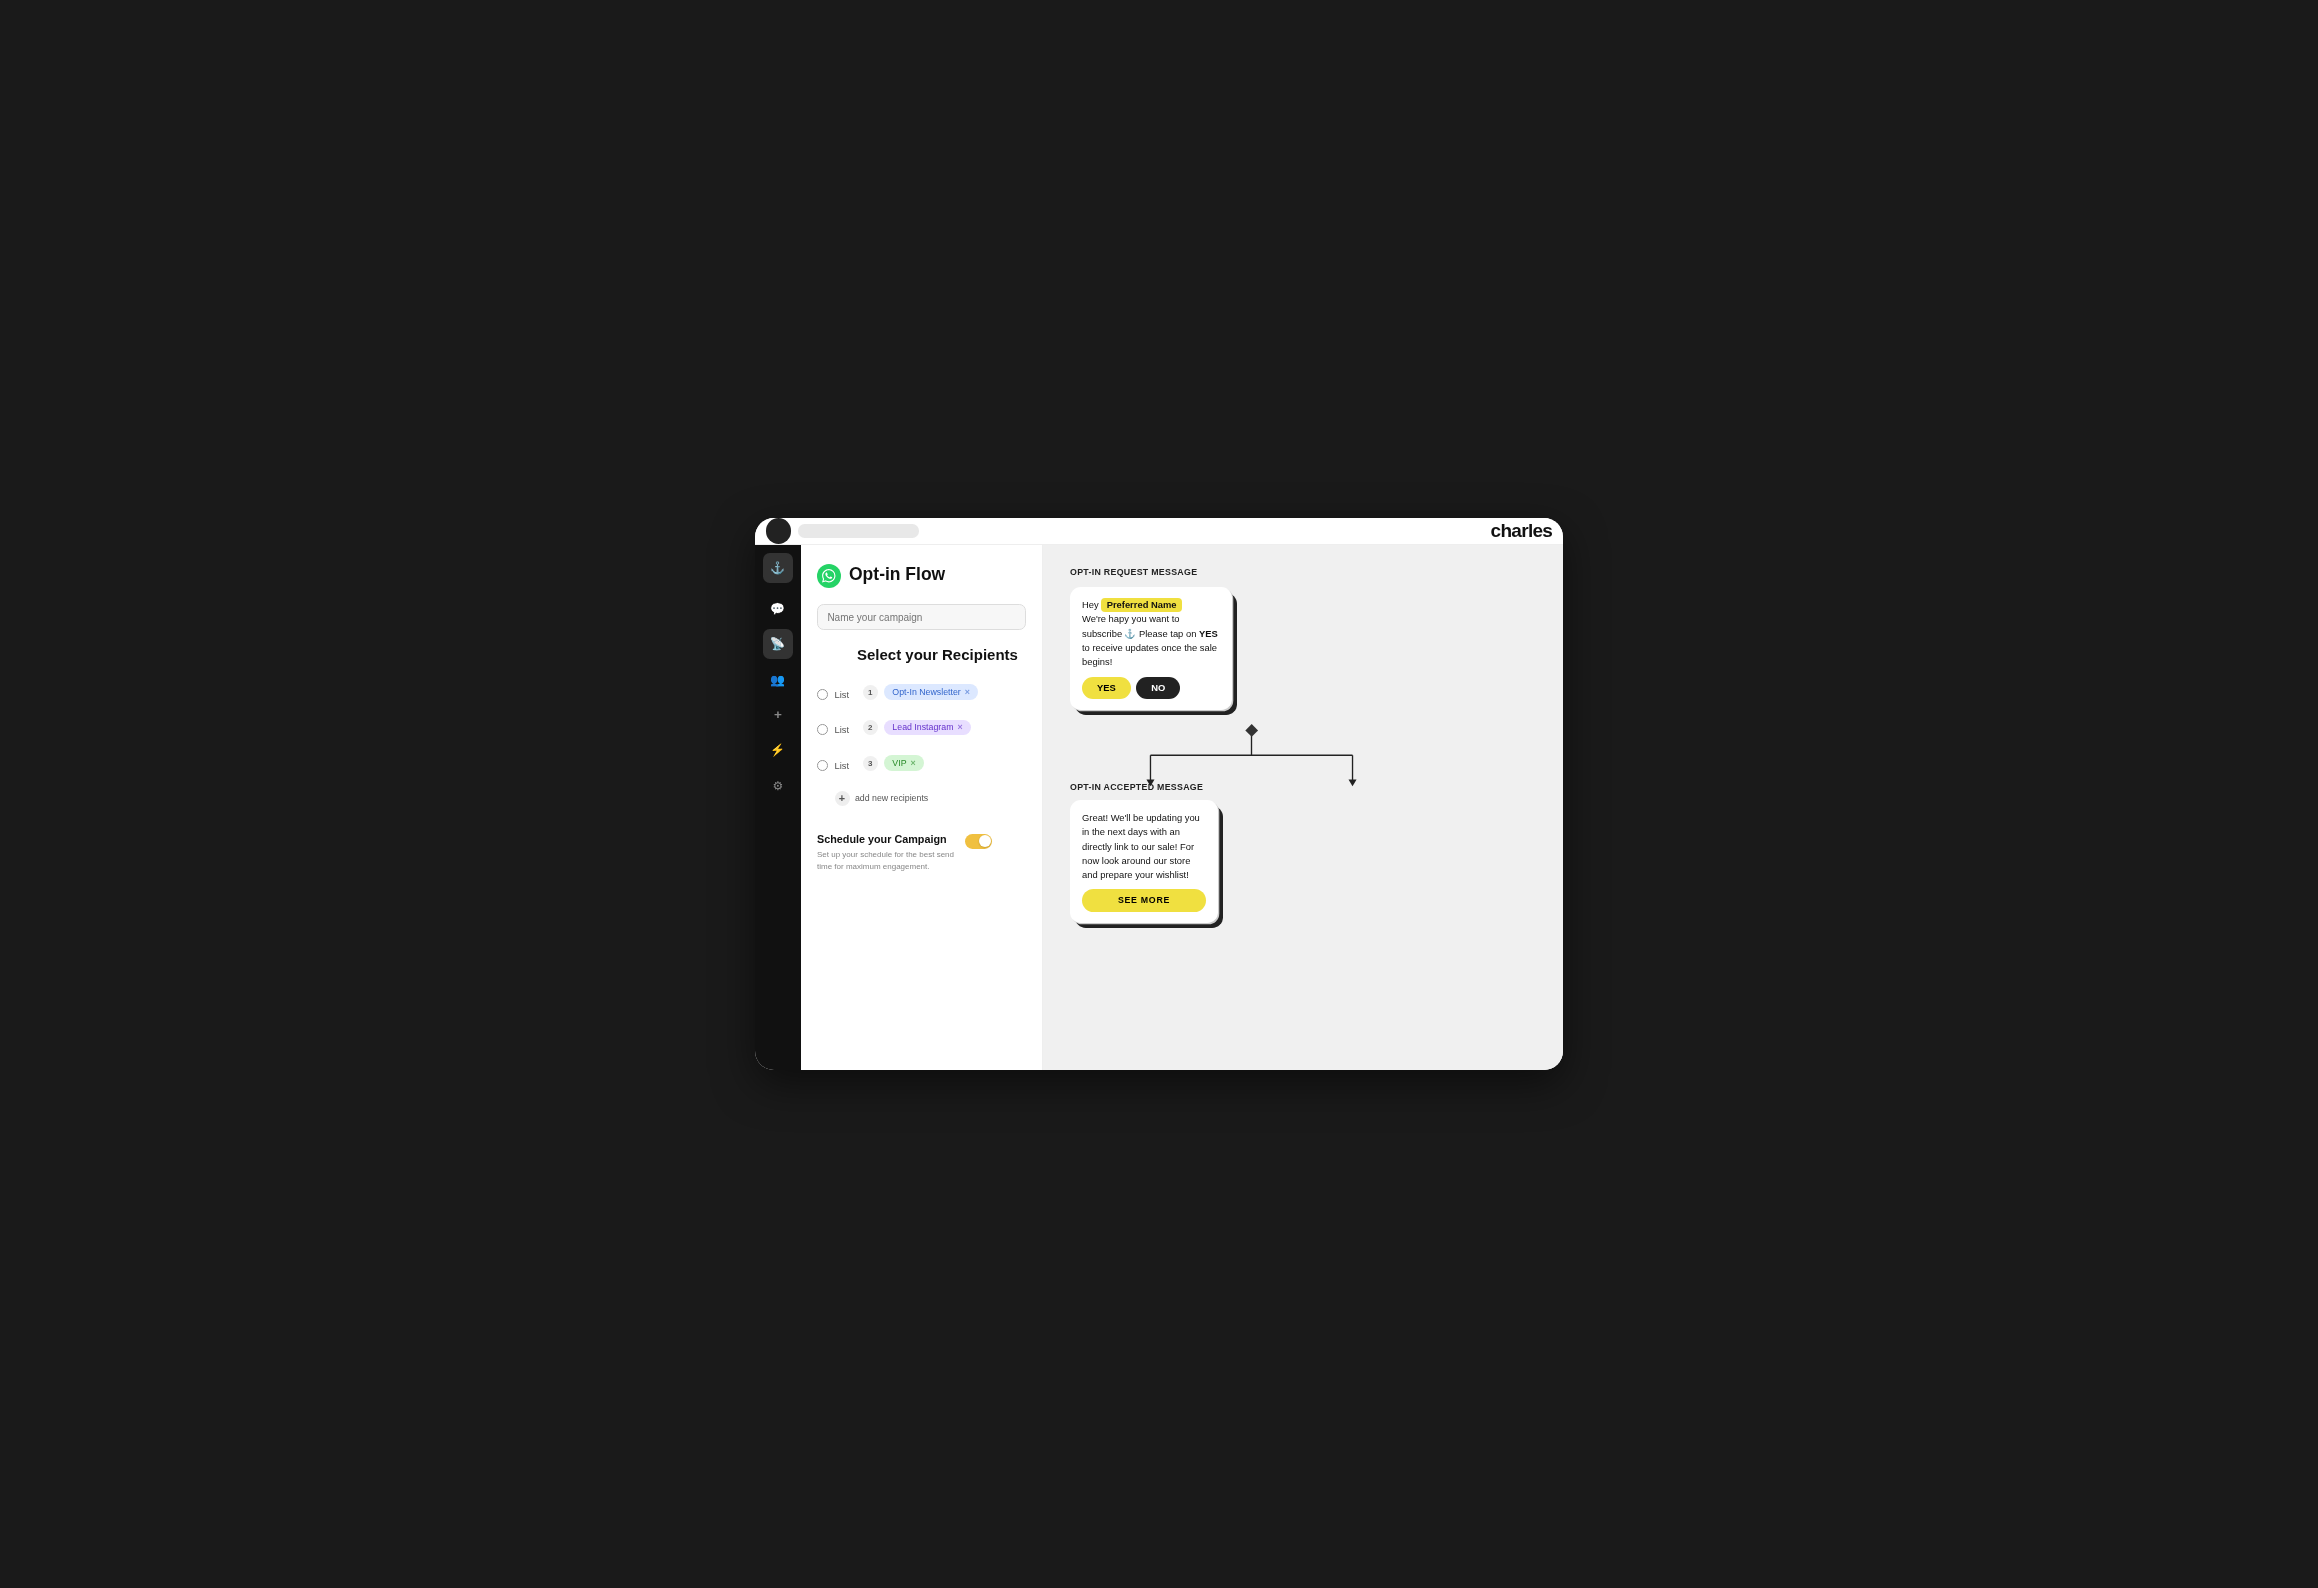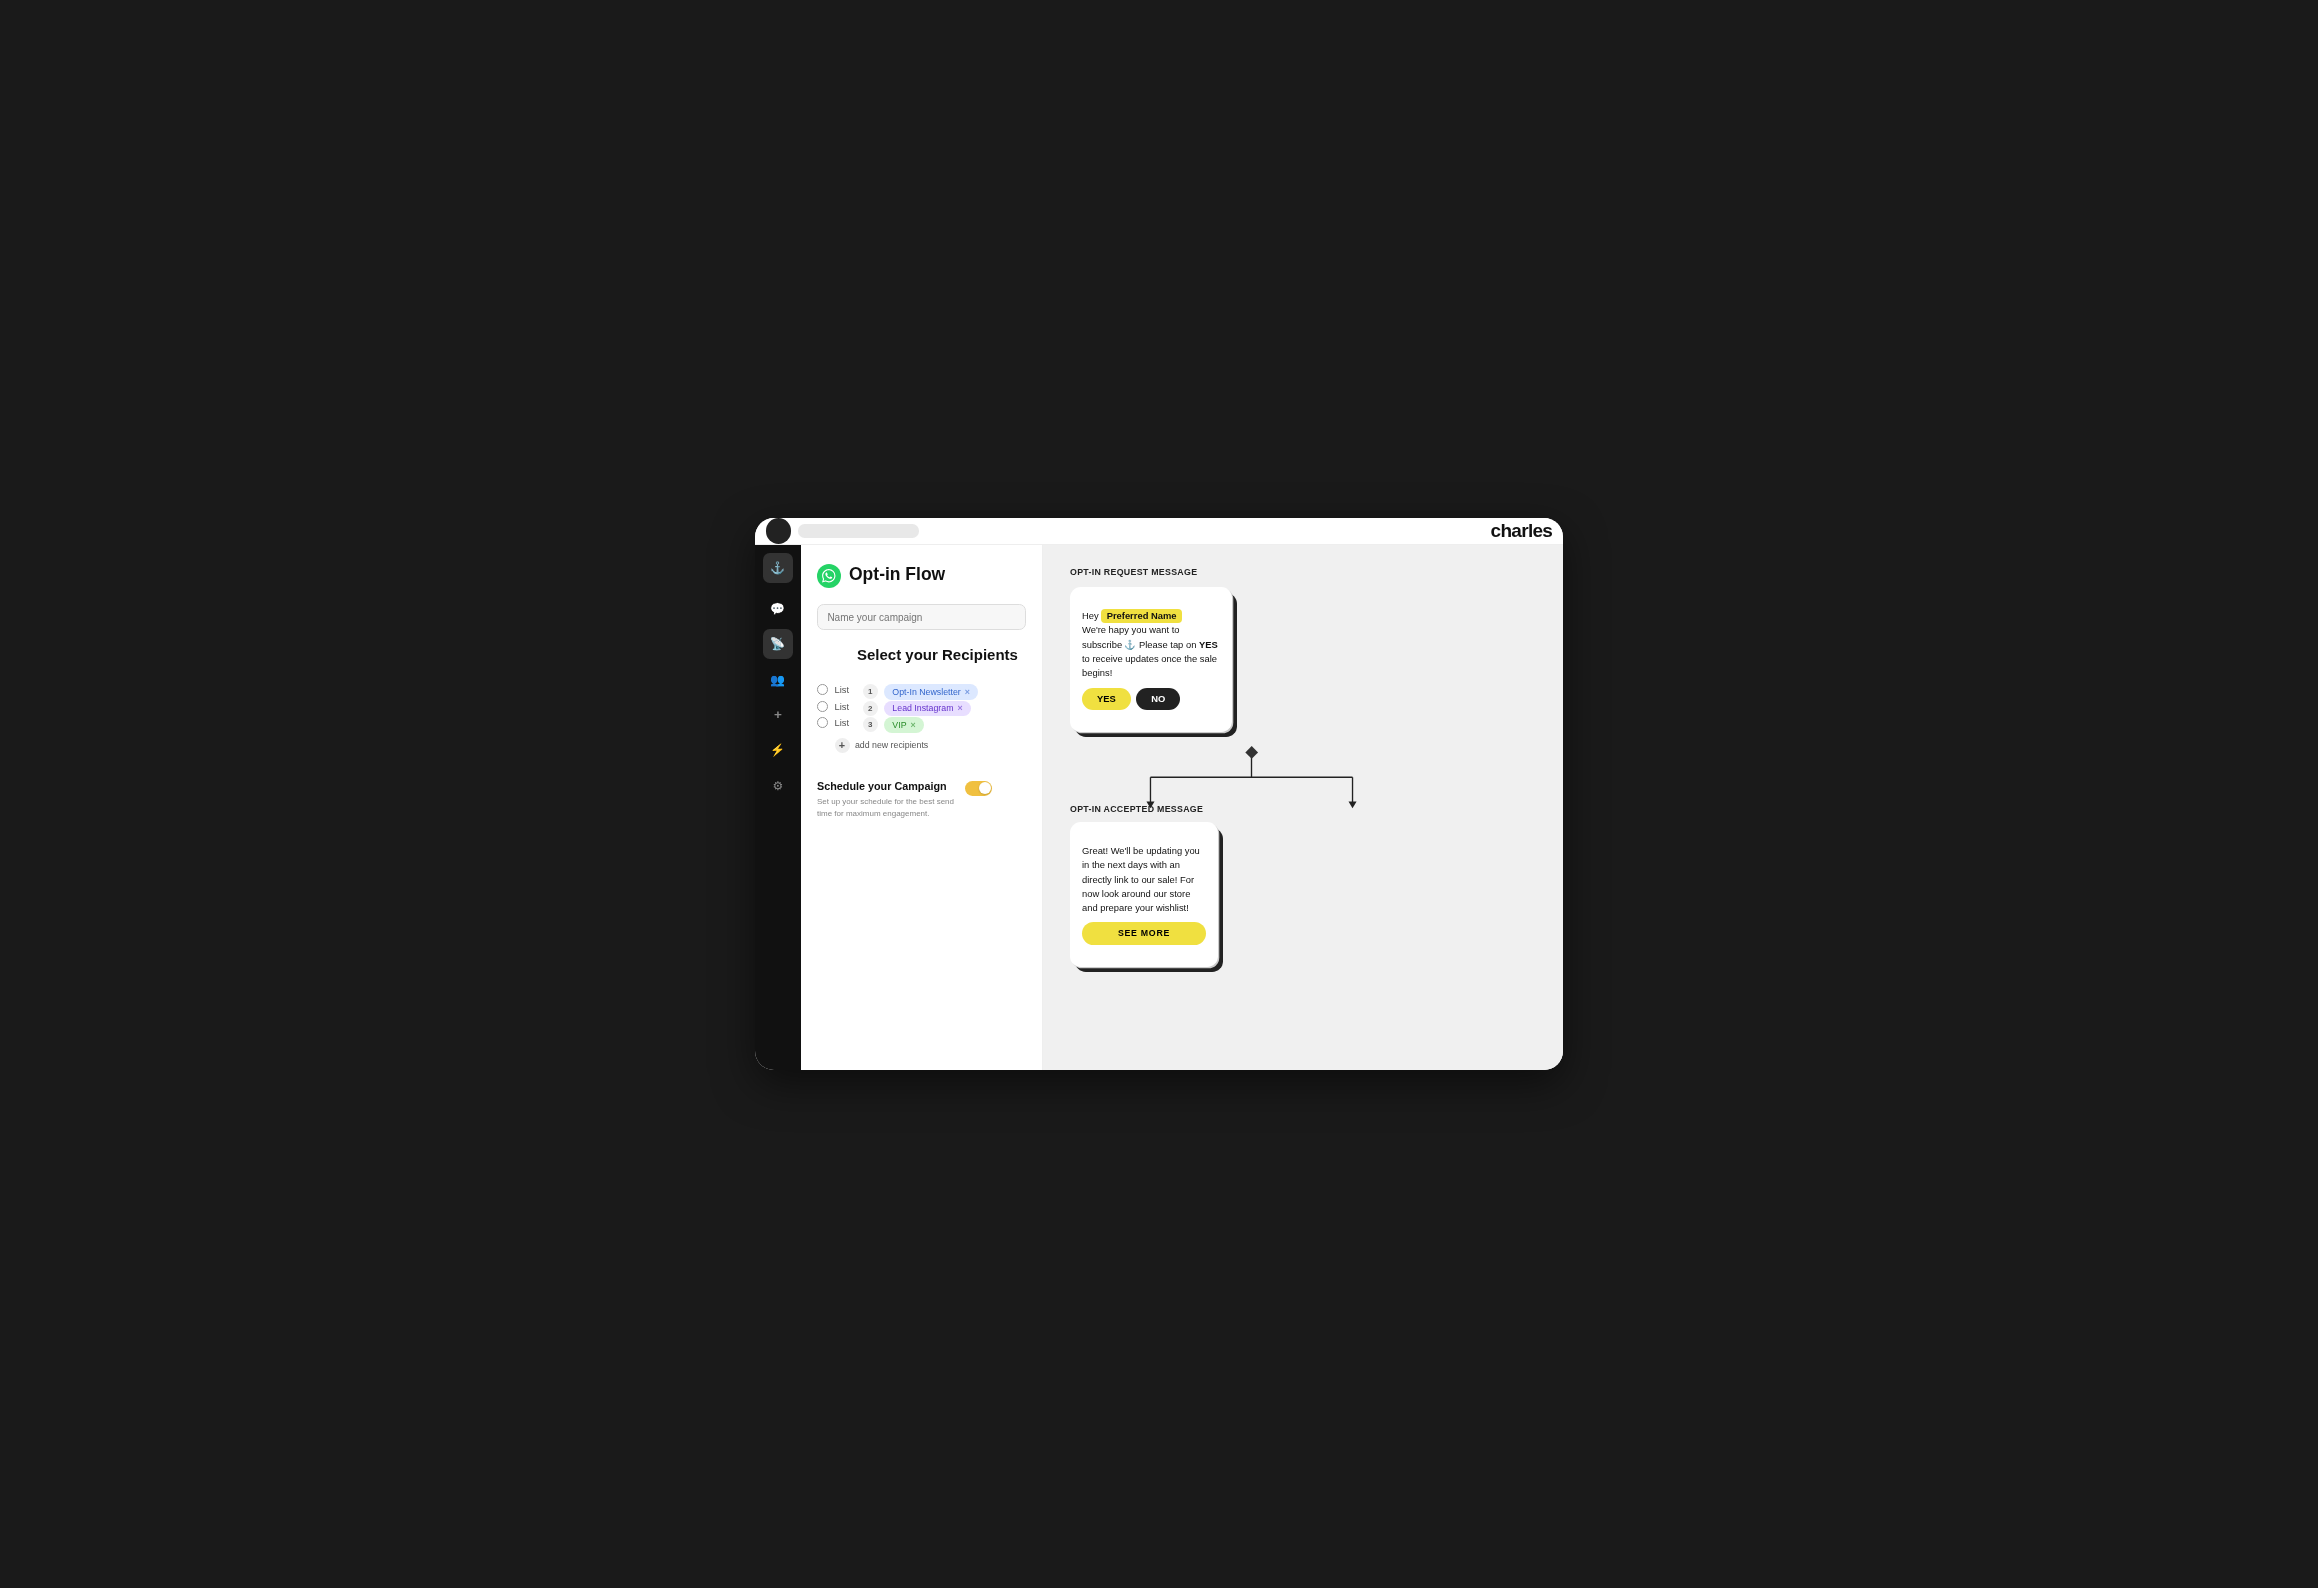--- a/index.html
+++ b/index.html
@@ -134,23 +134,23 @@
     }
     .section-title {
       font-size: 15px;
       font-weight: 700;
       color: #111;
       margin-bottom: 21px;
       padding-left: 40px;
     }
     .recipient-row {
       display: flex;
-      align-items: flex-start;
+      align-items: flex-end;
       gap: 6.7px;
-      margin-bottom: 1px;
+      margin-bottom: 20px;
     }
     .recipient-radio {
       width: 10.8px;
       height: 10.8px;
       border: 1.3px solid #999;
       border-radius: 50%;
       flex-shrink: 0;
     }
     .recipient-type {
       font-size: 9.4px;
@@ -273,21 +273,21 @@
       margin-bottom: 10.8px;
     }
     
     .message-container {
       position: relative;
       display: inline-block;
     }
     .message-bubble {
       background: #fff;
       border-radius: 10.8px;
-      padding: 22px 12px;
+      padding: 11px 12px;
       box-shadow: 1.3px 1.3px 0 #ccc;
       position: relative;
       z-index: 1;
     }
     .message-shadow {
       position: absolute;
       background: #222;
       border-radius: 10.8px;
       width: 100%;
       height: 100%;

